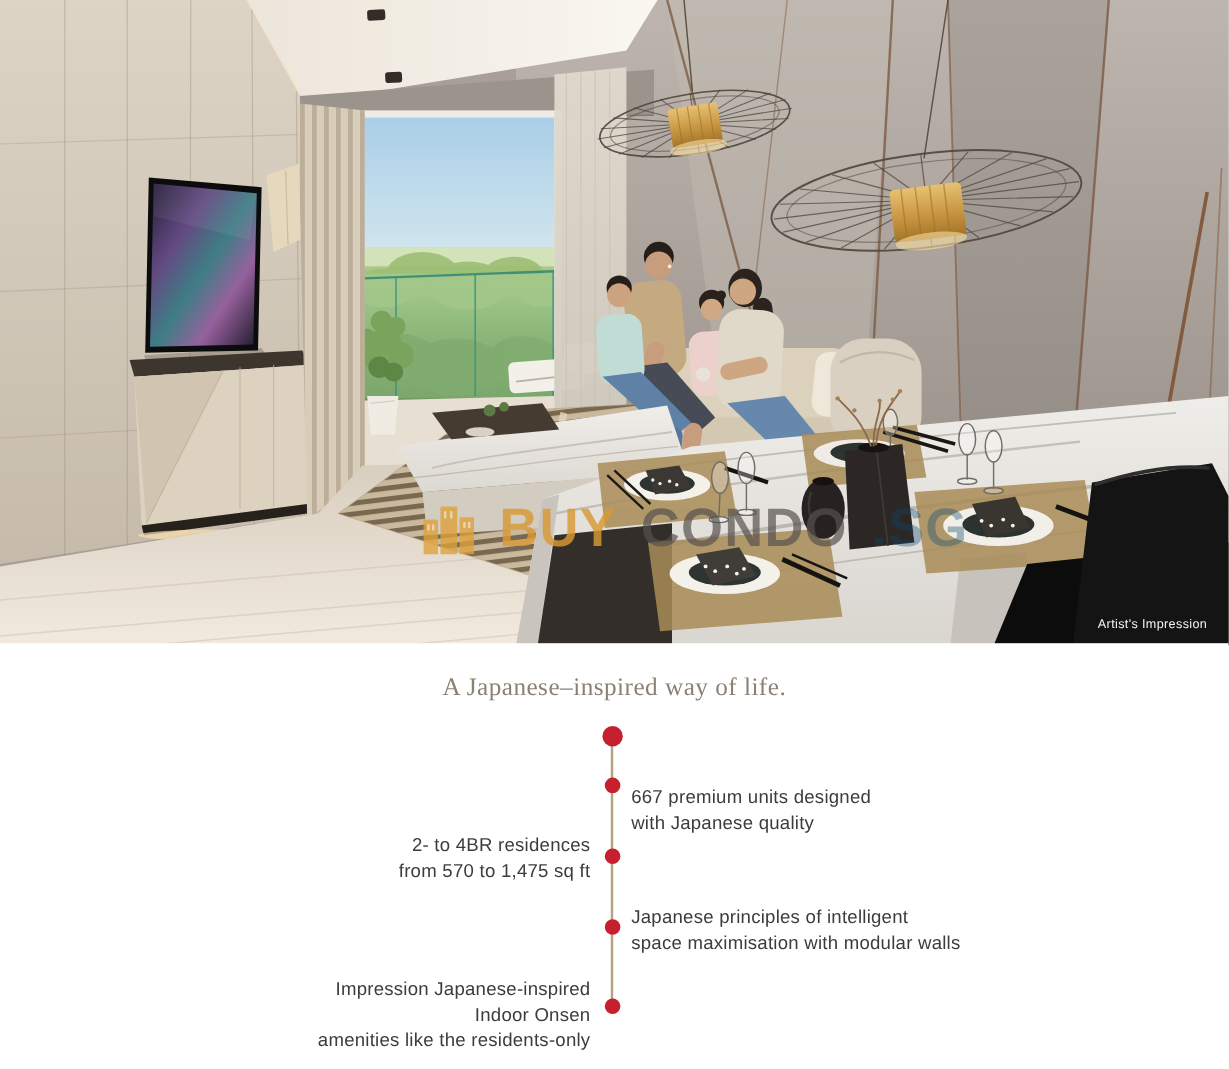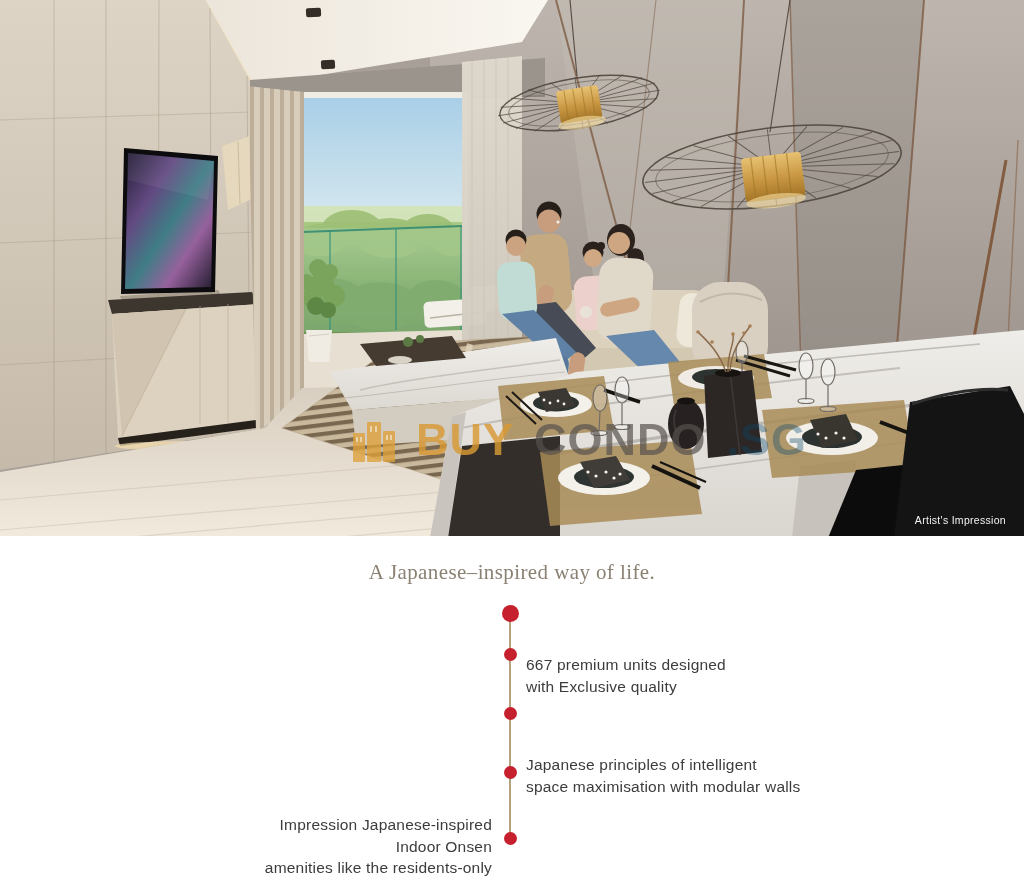--- a/index.html
+++ b/index.html
@@ -447,21 +447,25 @@
 
     <div class="tl-line"></div>
     <div class="tl-dot lg"></div>
     <div class="tl-dot d2"></div>
     <div class="tl-dot d3"></div>
     <div class="tl-dot d4"></div>
     <div class="tl-dot d5"></div>
 
     <div class="tl-item right p1">
       <div>667 premium units designed</div>
-      <div>with Exclusive quality</div>
+      <div>with Japanese quality</div>
+    </div>
+    <div class="tl-item left p2">
+      <div>2- to 4BR residences</div>
+      <div>from 570 to 1,475 sq ft</div>
     </div>
     <div class="tl-item right p3">
       <div>Japanese principles of intelligent</div>
       <div>space maximisation with modular walls</div>
     </div>
     <div class="tl-item left p4">
       <div>Impression Japanese-inspired</div>
       <div>Indoor Onsen</div>
       <div>amenities like the residents-only</div>
     </div>

